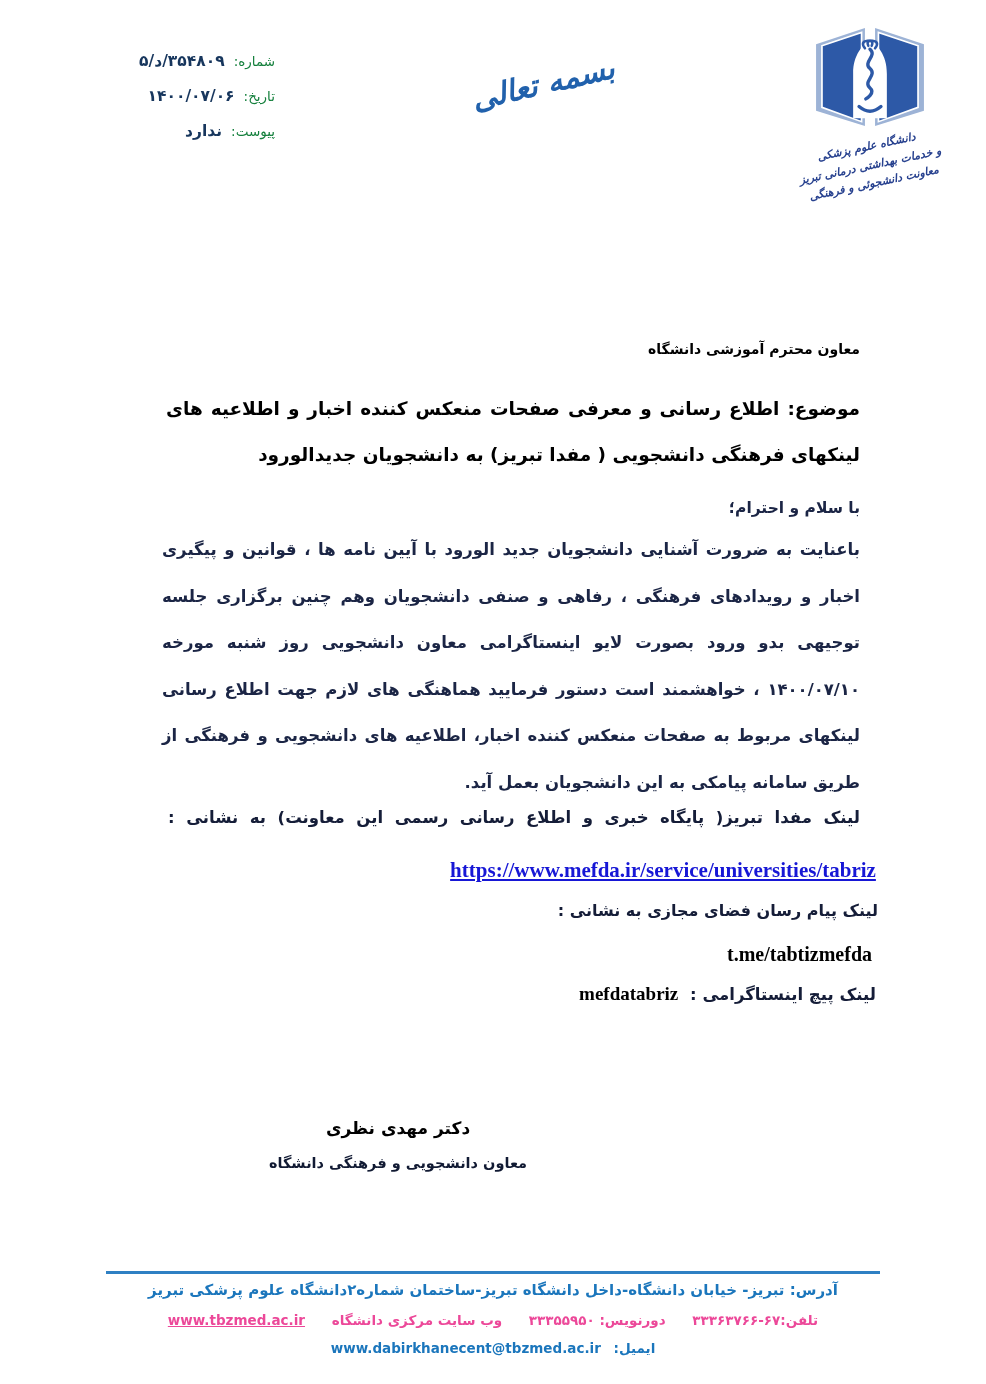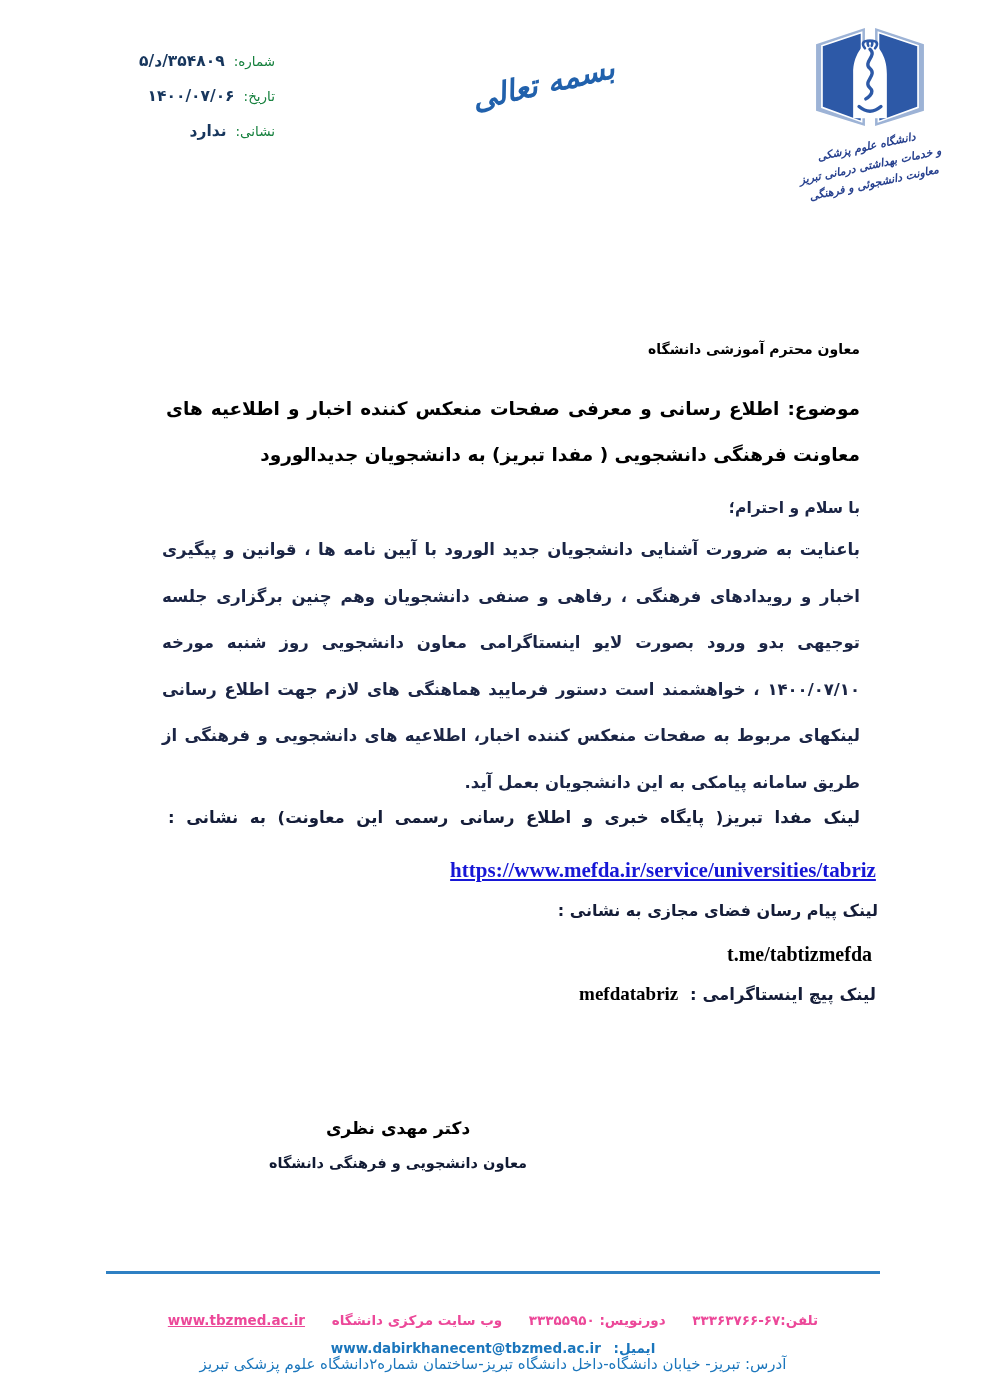--- a/index.html
+++ b/index.html
@@ -68,22 +68,22 @@
 
   
   .signature { position:absolute; top:1118px; left:238px; width:320px;
     text-align:center; direction:rtl; }
   .signature-name { font-size:17px; font-weight:bold; color:#000; margin-bottom:17px; }
   .signature-title { font-size:14.5px; font-weight:bold; color:#111a33; }
 
   
   .footer-rule { position:absolute; top:1271px; left:106px; right:106px;
     height:3px; background:#2f80c3; }
-  .footer-address { position:absolute; top:1355px; left:0; width:100%;
-    text-align:center; color:#1b76bc; font-weight:normal; font-size:15px; direction:rtl; }
+  .footer-address { position:absolute; top:1281px; left:0; width:100%;
+    text-align:center; color:#1b76bc; font-weight:bold; font-size:15px; direction:rtl; }
   .footer-contacts { position:absolute; top:1312px; left:0; width:100%;
     text-align:center; color:#ec4899; font-weight:bold; font-size:13.5px; direction:rtl; }
   .footer-contacts span { margin:0 11px; white-space:nowrap; }
   .footer-website { text-decoration:underline; }
   .footer-email { position:absolute; top:1340px; left:0; width:100%;
     text-align:center; color:#1b76bc; font-weight:bold; font-size:13.5px; direction:rtl; }
   .footer-email span { margin:0 4px; }
 </style>
 </head>
 <body>
@@ -93,21 +93,21 @@
   <div class="meta">
     <div class="meta-row">
       <span class="meta-label">شماره:</span>
       <span class="meta-value">۳۵۴۸۰۹/د/۵</span>
     </div>
     <div class="meta-row">
       <span class="meta-label">تاریخ:</span>
       <span class="meta-value">۱۴۰۰/۰۷/۰۶</span>
     </div>
     <div class="meta-row">
-      <span class="meta-label">نشانی:</span>
+      <span class="meta-label">پیوست:</span>
       <span class="meta-value">ندارد</span>
     </div>
   </div>
 
   <div class="besmellah">بسمه تعالی</div>
 
   <div class="logo">
     <svg viewBox="0 0 140 122" aria-hidden="true">
       <path d="M6,22 L64,3 L64,119 L6,101 Z" fill="#9db3d6"></path>
       <path d="M134,22 L76,3 L76,119 L134,101 Z" fill="#9db3d6"></path>
@@ -121,21 +121,21 @@
     </svg>
     <div class="logo-caption">
       <span style="display:block">دانشگاه علوم پزشکی</span>
       <span style="display:block">و خدمات بهداشتی درمانی تبریز</span>
       <span style="display:block">معاونت دانشجوئی و فرهنگی</span>
     </div>
   </div>
 
   <div class="addressee-title">معاون محترم آموزشی دانشگاه</div>
 
-  <div class="subject">موضوع: اطلاع رسانی و معرفی صفحات منعکس کننده اخبار و اطلاعیه های  معاونت فرهنگی دانشجویی ( مفدا تبریز) به دانشجویان جدیدالورود</div>
+  <div class="subject">موضوع: اطلاع رسانی و معرفی صفحات منعکس کننده اخبار و اطلاعیه های  لینکهای فرهنگی دانشجویی ( مفدا تبریز) به دانشجویان جدیدالورود</div>
 
   <div class="salutation">با سلام و احترام؛</div>
   <div class="paragraph">باعنایت به ضرورت آشنایی دانشجویان جدید الورود با آیین نامه ها ، قوانین و پیگیری اخبار و رویدادهای فرهنگی ، رفاهی و صنفی دانشجویان وهم چنین  برگزاری جلسه توجیهی بدو ورود بصورت لایو اینستاگرامی معاون دانشجویی روز شنبه مورخه ۱۴۰۰/۰۷/۱۰ ، خواهشمند است دستور فرمایید هماهنگی های لازم جهت اطلاع رسانی لینکهای مربوط به صفحات منعکس کننده اخبار، اطلاعیه های دانشجویی و فرهنگی از طریق سامانه پیامکی  به این دانشجویان بعمل آید.</div>
 
   <div class="mefda-intro">لینک مفدا تبریز( پایگاه خبری و اطلاع رسانی رسمی این معاونت)   به نشانی :</div>
   <a class="mefda-url" href="#">https://www.mefda.ir/service/universities/tabriz</a>
   <div class="messenger-intro">لینک پیام رسان فضای مجازی  به نشانی :</div>
   <div class="telegram">t.me/tabtizmefda</div>
   <div class="instagram-line">
     <span>لینک  پیچ اینستاگرامی :</span>

